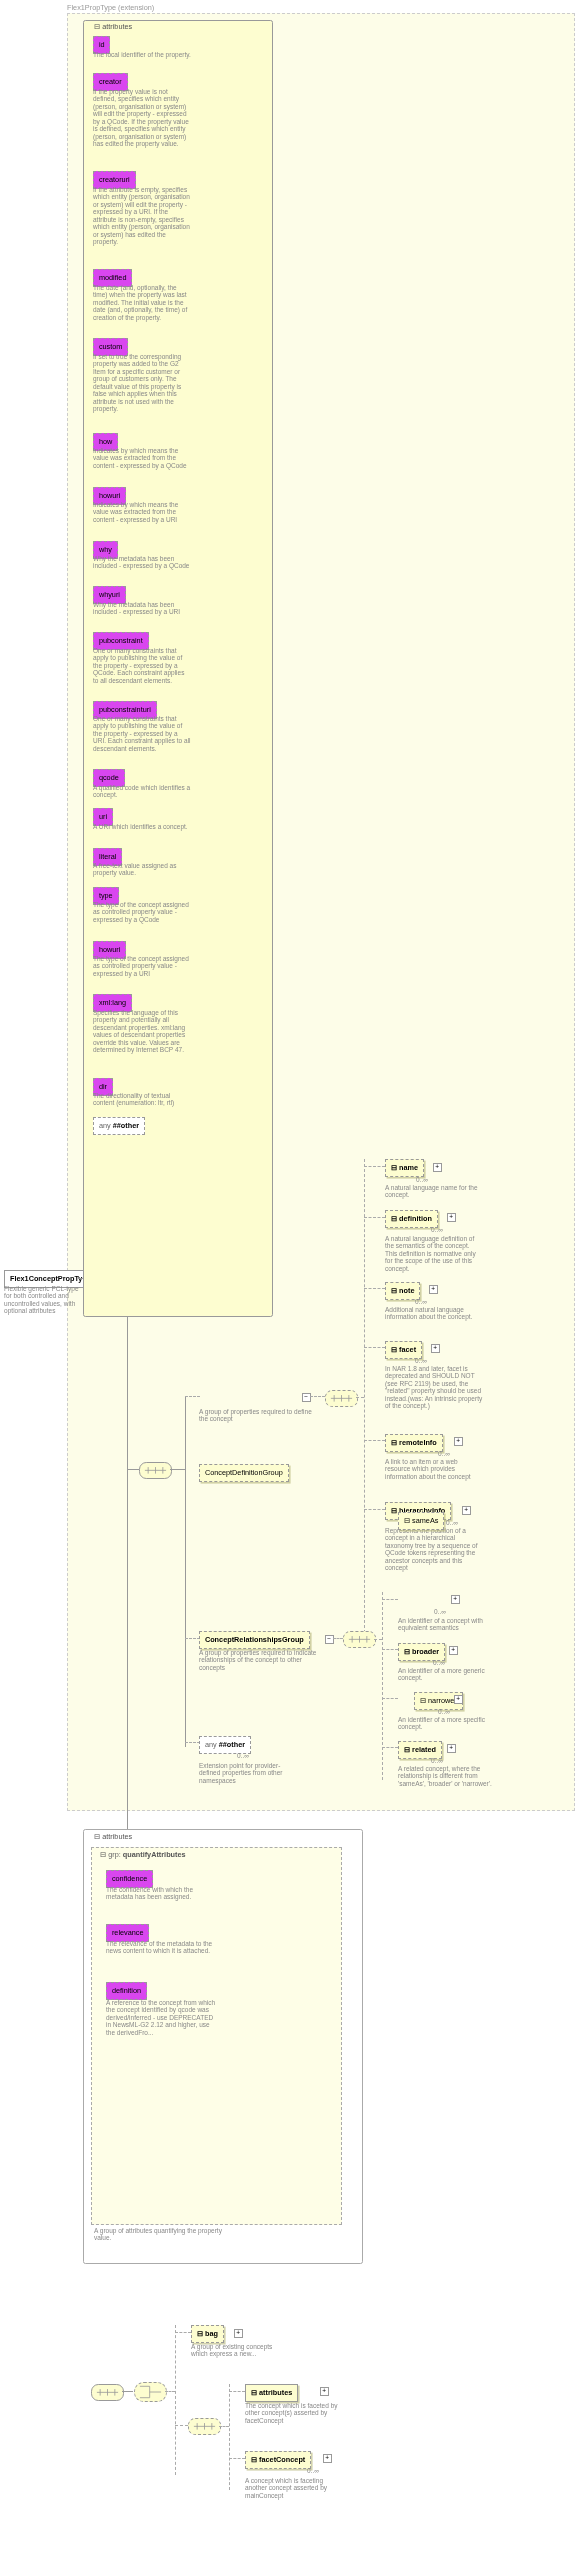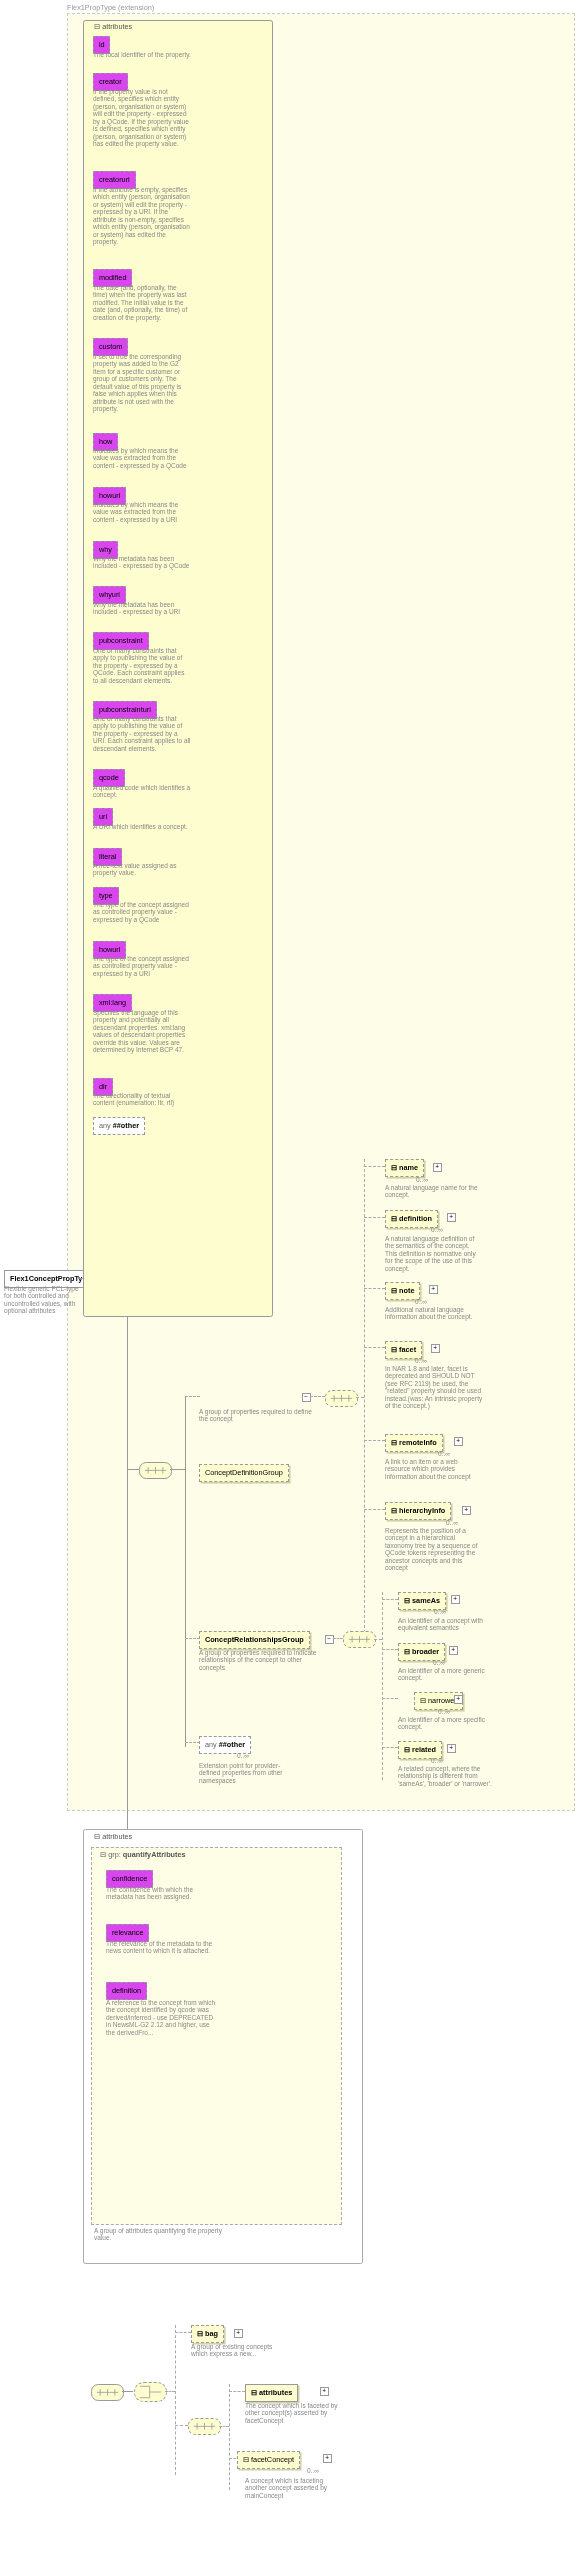--- a/index.html
+++ b/index.html
@@ -189,21 +189,21 @@
         <line x1="6" y1="9" x2="32" y2="9" stroke="#999"></line>
         <line x1="10" y1="5" x2="10" y2="13" stroke="#999"></line>
         <line x1="19" y1="5" x2="19" y2="13" stroke="#999"></line>
         <line x1="28" y1="5" x2="28" y2="13" stroke="#999"></line>
       </svg>
 </div>
 <div class="dline" style="left:374px;top:1639px;width:8.2px"></div>
 <div class="dvline" style="left:382px;top:1592px;height:188px"></div>
 
 <div class="dline" style="left:382px;top:1599px;width:16.3px"></div>
-<div class="box dashshadow" style="left:398px;top:1592px;font-weight:bold">⊟ <span>sameAs</span></div>
+<div class="box dashshadow" style="left:398px;top:1512px;font-weight:normal">⊟ <span>sameAs</span></div>
 <div class="plusmark" style="left:451px;top:1595px">+</div>
 <div class="occ" style="left:434px;top:1608px">0..∞</div>
 <div class="desc" style="left:398px;top:1617px">An identifier of a concept with equivalent semantics</div>
 
 <div class="dline" style="left:382px;top:1649px;width:16.3px"></div>
 <div class="box dashshadow" style="left:398px;top:1643px;font-weight:bold">⊟ <span>broader</span></div>
 <div class="plusmark" style="left:449px;top:1646px">+</div>
 <div class="occ" style="left:433px;top:1659px">0..∞</div>
 <div class="desc" style="left:398px;top:1667px">An identifier of a more generic concept.</div>
 
@@ -279,19 +279,19 @@
 </div>
 <div class="dline" style="left:219px;top:2426px;width:9.8px"></div>
 <div class="dvline" style="left:229px;top:2384px;height:106px"></div>
 
 <div class="dline" style="left:229px;top:2391px;width:16.3px"></div>
 <div class="box solidshadow" style="left:245px;top:2384px;font-weight:bold">⊟ <span>attributes</span></div>
 <div class="plusmark" style="left:320px;top:2387px">+</div>
 <div class="desc" style="left:245px;top:2402px">The concept which is faceted by other concept(s) asserted by facetConcept</div>
 
 <div class="dline" style="left:229px;top:2458px;width:16.3px"></div>
-<div class="box dashshadow" style="left:237px;top:2451px;font-weight:normal">⊟ <span>facetConcept</span></div>
+<div class="box dashshadow" style="left:245px;top:2451px;font-weight:bold">⊟ <span>facetConcept</span></div>
 <div class="plusmark" style="left:323px;top:2454px">+</div>
 <div class="occ" style="left:307px;top:2467px">0..∞</div>
 <div class="desc" style="left:245px;top:2477px">A concept which is faceting another concept asserted by mainConcept</div>
 
 </div>
 
 
 </body></html>

